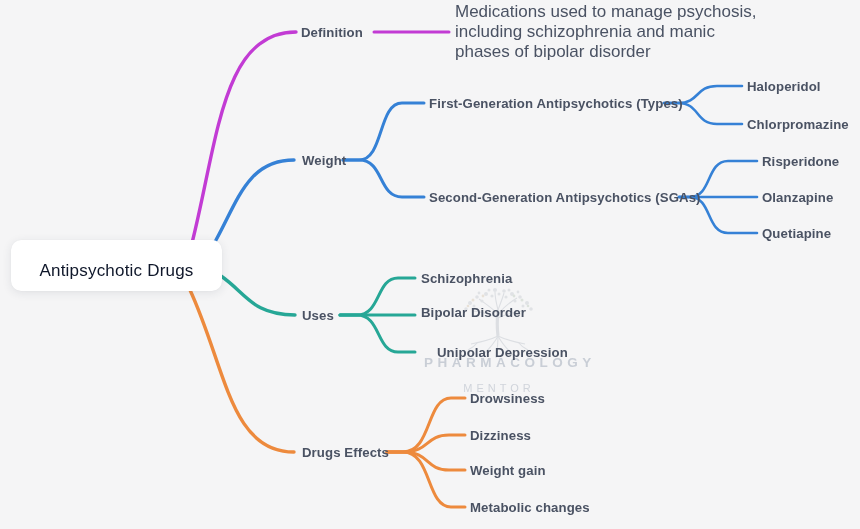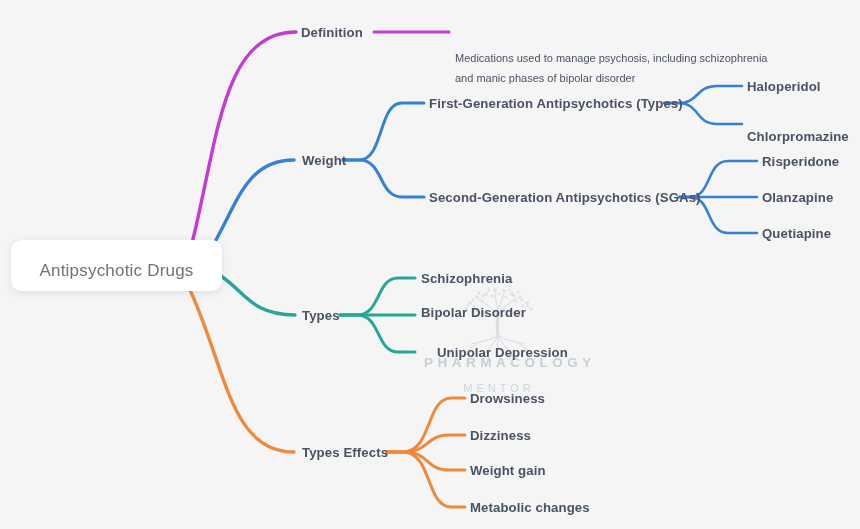--- a/index.html
+++ b/index.html
@@ -24,42 +24,41 @@
     font-size: 13.2px;
     color: #4a5263;
     white-space: nowrap;
     letter-spacing: 0.1px;
     font-weight: bold;
   }
   .node-note {
     position: absolute;
     z-index: 3;
     transform: translateY(-50%);
-    font-size: 11px;
+    font-size: 17px;
     line-height: 20px;
     color: #4a5263;
     width: 318px;
     white-space: normal;
-    margin-top: 36px;
   }
   .root-node {
     position: absolute;
     z-index: 4;
     left: 11px; top: 240px;
     width: 211px; height: 51px;
     background: #ffffff;
     border-radius: 10px;
     box-shadow: 0 2px 10px rgba(40,50,70,0.10), 0 0 1px rgba(40,50,70,0.08);
     display: flex;
     align-items: center;
     justify-content: center;
   }
   .root-node .root-text {
     font-size: 17px;
-    color: #737373;
+    color: #0f172a;
     letter-spacing: 0.2px;
     margin-top: 11px;
   }
   .wm-tree { left: 448px; top: 284px; z-index: 1; opacity: 0.6; }
   .wm-tree path { fill: none; stroke: #ccd0d6; }
   .wm-text {
     position: absolute;
     z-index: 1;
     left: 424px; top: 355px;
     width: 150px;
@@ -171,30 +170,30 @@
   <div class="root-node">
     <span class="root-text">Antipsychotic Drugs</span>
   </div>
 
   <div class="node-label" style="left:301px; top:32px;">Definition</div>
   <div class="node-note" style="left:455px; top:32px;">Medications used to manage psychosis, including schizophrenia and manic phases of bipolar disorder</div>
 
   <div class="node-label" style="left:302px; top:160px;">Weight</div>
   <div class="node-label" style="left:429px; top:103px;">First-Generation Antipsychotics (Types)</div>
   <div class="node-label" style="left:747px; top:86px;">Haloperidol</div>
-  <div class="node-label" style="left:747px; top:124px;margin-top:12px;">Chlorpromazine</div>
+  <div class="node-label" style="left:747px; top:124px;">Chlorpromazine</div>
   <div class="node-label" style="left:429px; top:197px;">Second-Generation Antipsychotics (SGAs)</div>
   <div class="node-label" style="left:762px; top:161px;">Risperidone</div>
   <div class="node-label" style="left:762px; top:197px;">Olanzapine</div>
   <div class="node-label" style="left:762px; top:233px;">Quetiapine</div>
 
-  <div class="node-label" style="left:302px; top:315px;">Types</div>
+  <div class="node-label" style="left:302px; top:315px;">Uses</div>
   <div class="node-label" style="left:421px; top:278px;">Schizophrenia</div>
   <div class="node-label" style="left:421px; top:312px;">Bipolar Disorder</div>
   <div class="node-label" style="left:421px; top:352px;margin-left:16px;">Unipolar Depression</div>
 
-  <div class="node-label" style="left:302px; top:452px;">Types Effects</div>
+  <div class="node-label" style="left:302px; top:452px;">Drugs Effects</div>
   <div class="node-label" style="left:470px; top:398px;">Drowsiness</div>
   <div class="node-label" style="left:470px; top:435px;">Dizziness</div>
   <div class="node-label" style="left:470px; top:470px;">Weight gain</div>
   <div class="node-label" style="left:470px; top:507px;">Metabolic changes</div>
 
 </div>
 
 </body></html>

